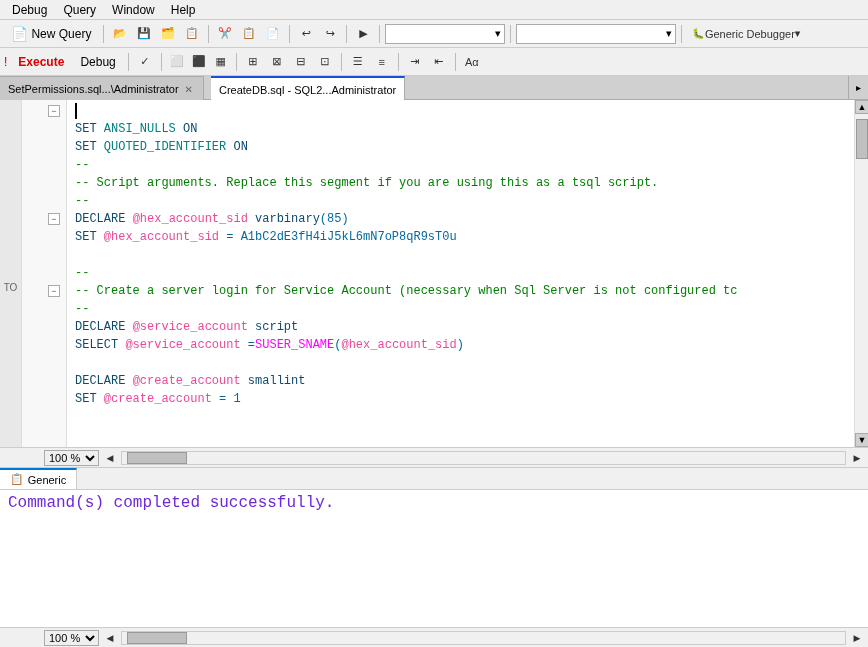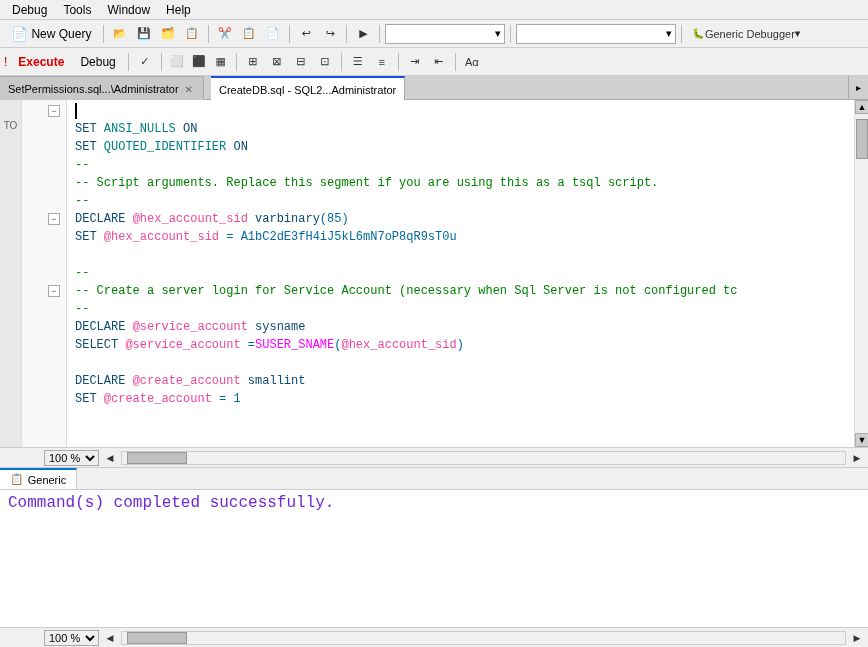--- a/index.html
+++ b/index.html
@@ -358,37 +358,38 @@
       overflow: hidden;
     }
 
     .left-gutter-with-to {
       width: 22px;
       background: #e8e8e8;
       border-right: 1px solid #ddd;
       display: flex;
       flex-direction: column;
       align-items: center;
-      padding-top: 0;
+      padding-top: 8px;
       font-size: 10px;
       color: #666;
+      justify-content: center;
     }
 
     .to-label {
       font-size: 10px;
       color: #666;
       margin-top: 20px;
     }
   </style>
 </head>
 <body>
 
 <div class="menu-bar">
   <span class="menu-item">Debug</span>
-  <span class="menu-item">Tools</span>
+  <span class="menu-item">Query</span>
   <span class="menu-item">Window</span>
   <span class="menu-item">Help</span>
 </div>
 
 <div class="toolbar-row">
   <button class="new-query-btn">
     <span style="color:#0078d7; font-size:14px;">📄</span>
     <span>New Query</span>
   </button>
   <div class="toolbar-separator"></div>
@@ -549,21 +550,21 @@
         <span class="comment">-- Create a server login for Service Account (necessary when Sql Server is not configured tc</span>
       </div>
       <div class="code-line">
         <span class="comment">--</span>
       </div>
       <div class="code-line">
         <span class="kw-blue">DECLARE</span>
         <span class="plain">&nbsp;</span>
         <span class="kw-magenta">@service_account</span>
         <span class="plain">&nbsp;</span>
-        <span class="kw-blue">sysname</span>
+        <span class="kw-blue">script</span>
       </div>
       <div class="code-line">
         <span class="kw-blue">SELECT</span>
         <span class="plain">&nbsp;</span>
         <span class="kw-magenta">@service_account</span>
         <span class="plain">&nbsp;= </span>
         <span class="kw-pink">SUSER_SNAME</span>
         <span class="plain">(</span>
         <span class="kw-magenta">@hex_account_sid</span>
         <span class="plain">)</span>

